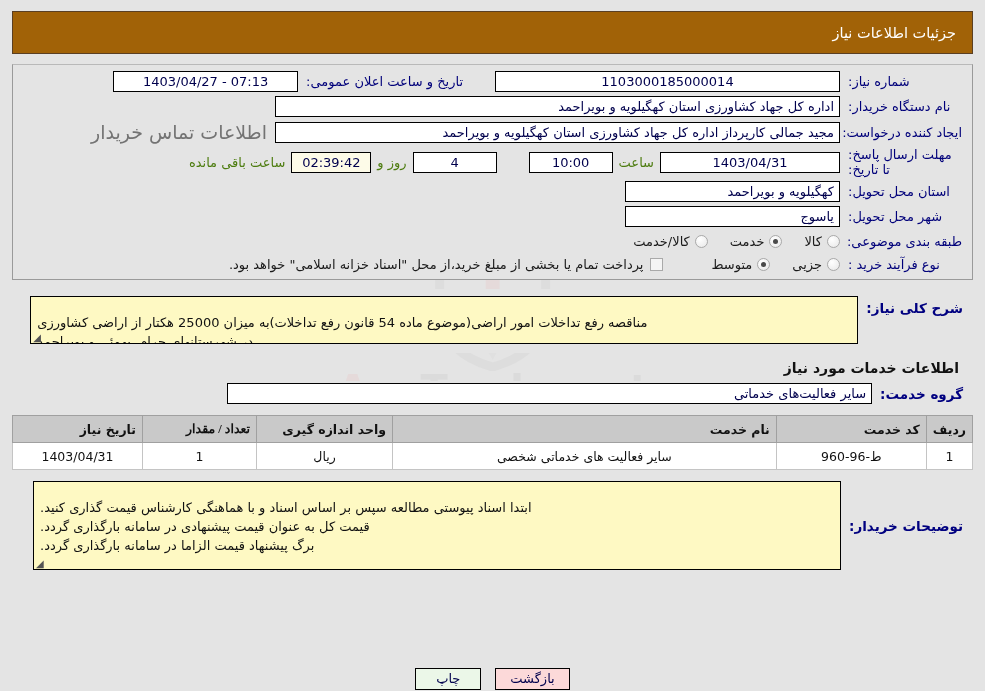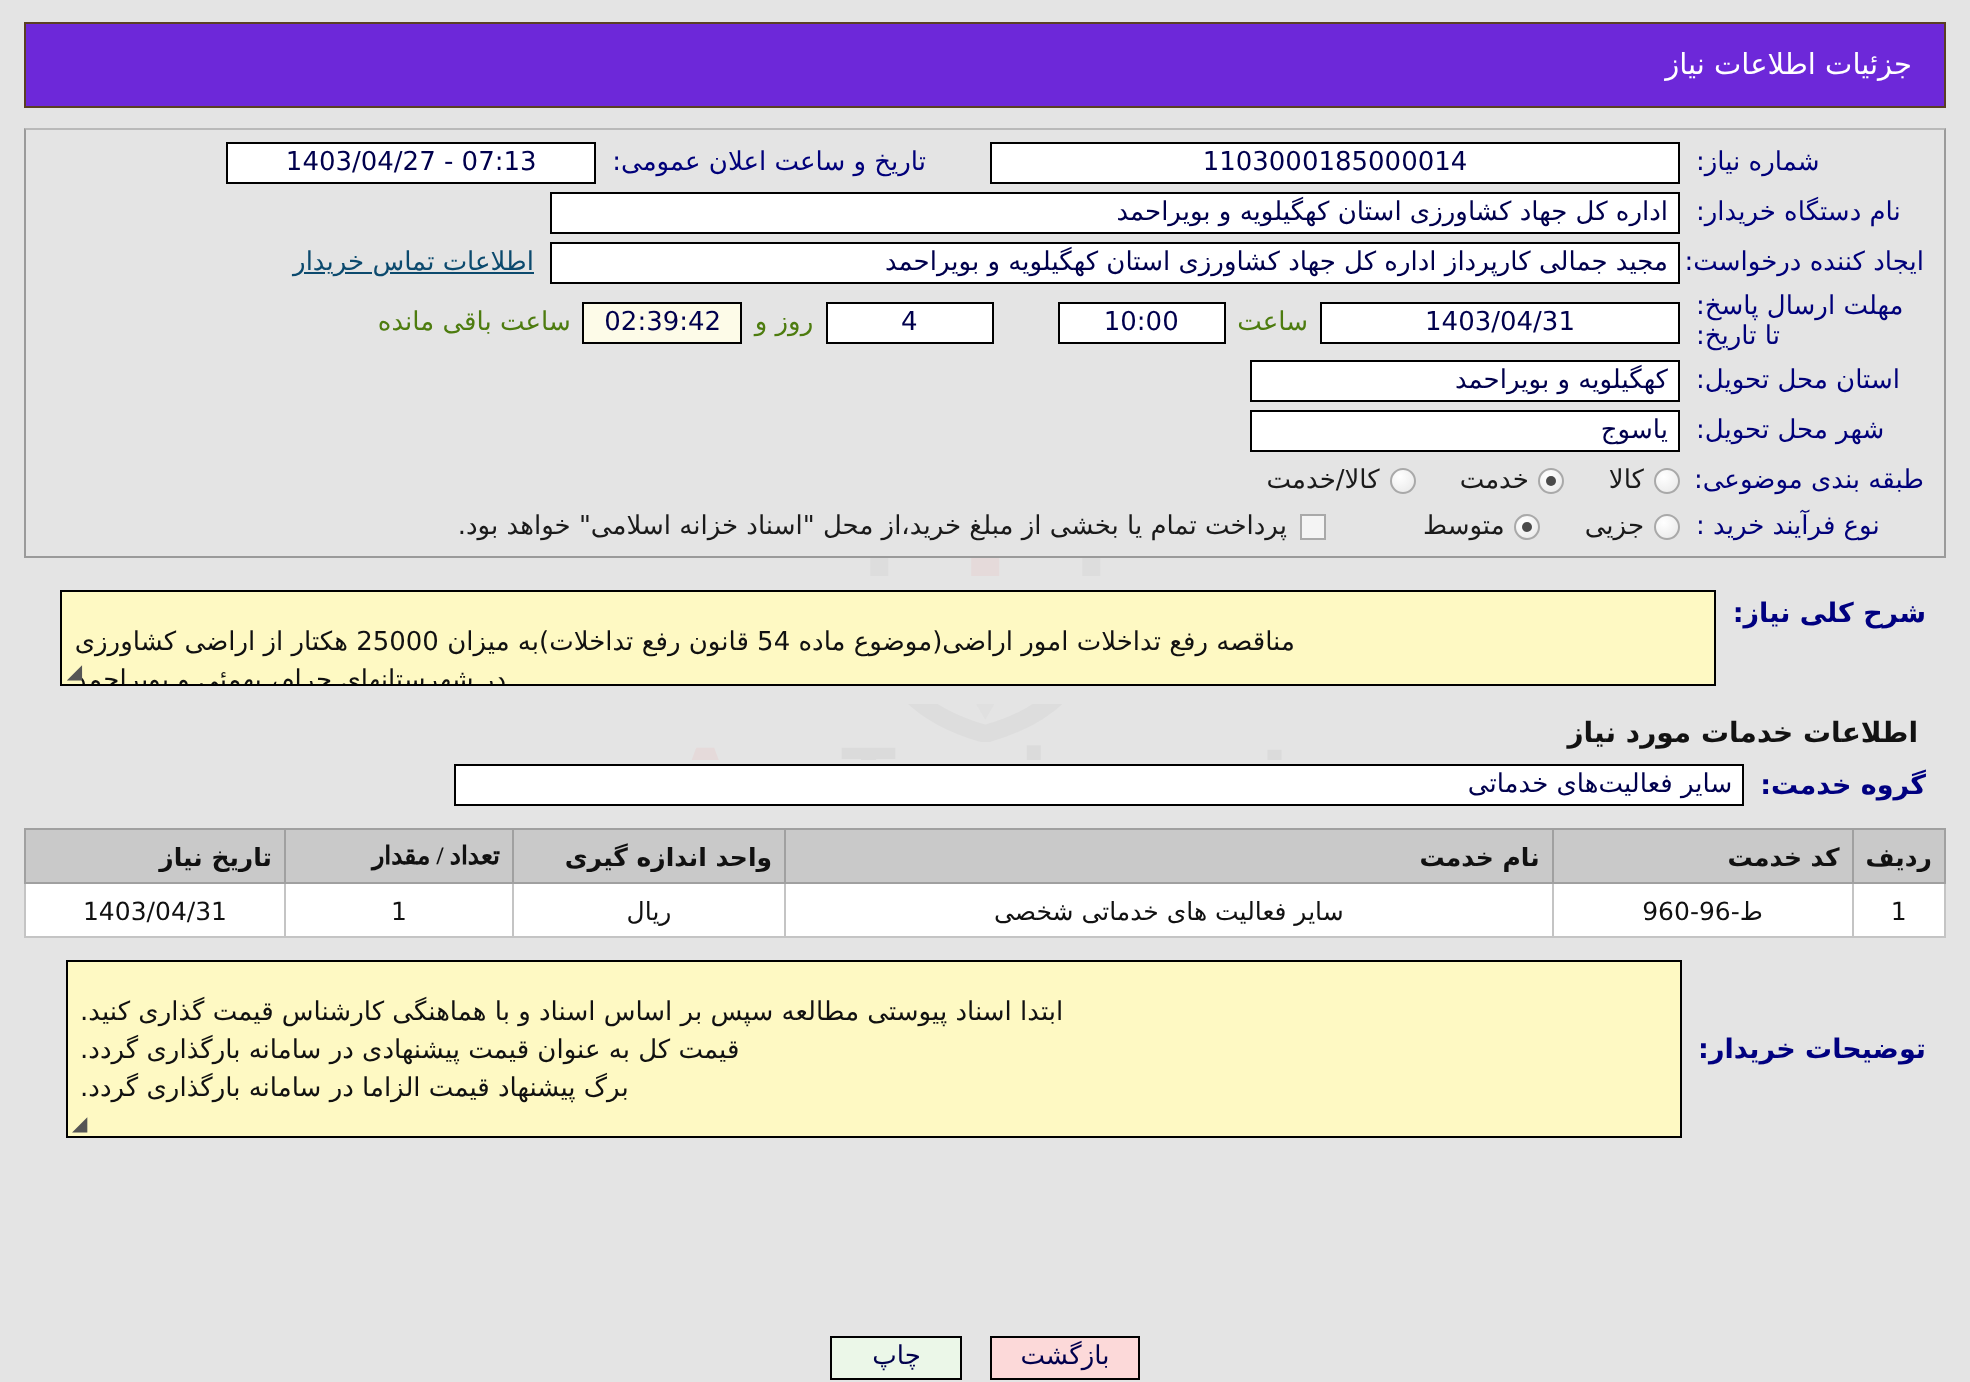--- a/index.html
+++ b/index.html
@@ -51,21 +51,21 @@
     letter-spacing: -1px;
     direction: ltr;
     white-space: nowrap;
   }
   .wm-text .red { color: #e8c4c4; }
 
   
   .topbar {
     margin: 11px 12px 0 12px;
     height: 43px;
-    background: #6d28d9;
+    background: #a16207;
     border: 1px solid #5a3f23;
     color: #ffffff;
     display: flex;
     align-items: center;
     justify-content: flex-start;
     padding: 0 16px;
     position: relative;
     z-index: 10;
   }
   .topbar .title {
@@ -117,26 +117,25 @@
   .fld.beige { background: #fdfbe8; }
   .num { direction: ltr; unicode-bidi: embed; }
 
   .mini-lbl {
     color: #4d7c0f;
     font-size: 13px;
     padding: 0 6px;
     white-space: nowrap;
   }
   .link-orange {
-    color: #0c4a6e;
-    font-size: 13px;
+    color: #737373;
+    font-size: 19px;
     padding: 0 8px;
     white-space: nowrap;
     cursor: pointer;
-    text-decoration: underline;
   }
 
   
   .radio-wrap { display: flex; align-items: center; gap: 5px; margin-left: 22px; }
   .radio {
     width: 13px; height: 13px;
     border-radius: 50%;
     border: 1px solid #a9a9a9;
     background: radial-gradient(circle at 35% 30%, #ffffff 0%, #ededed 75%, #dcdcdc 100%);
     display: inline-block;

